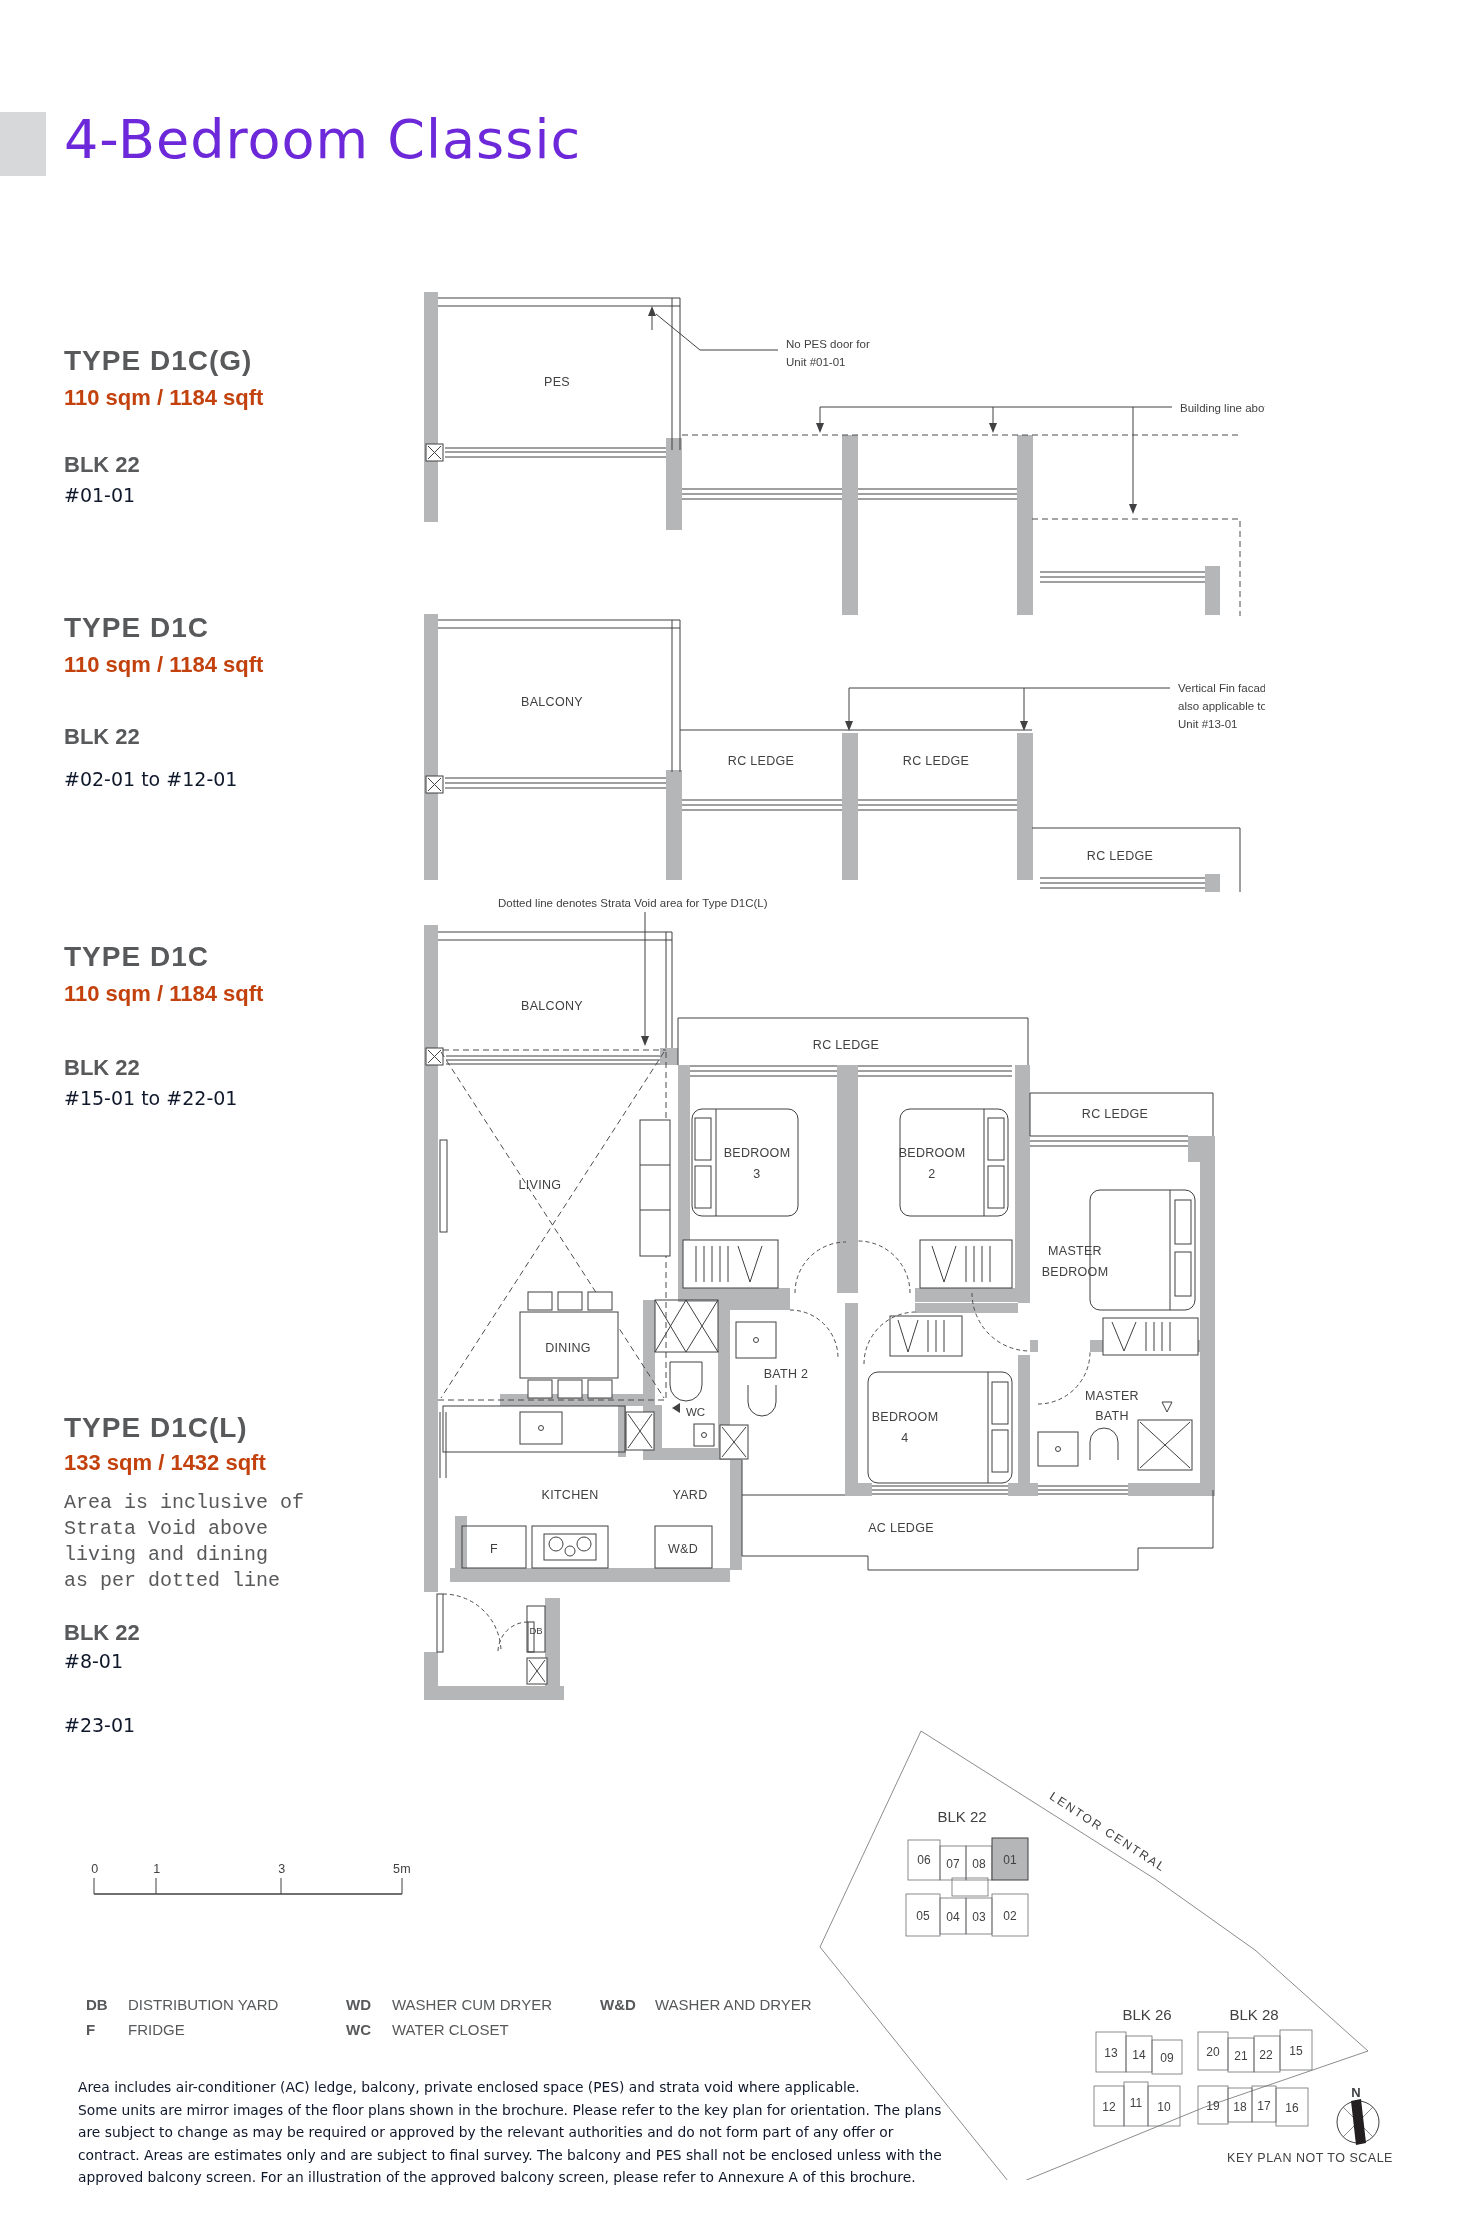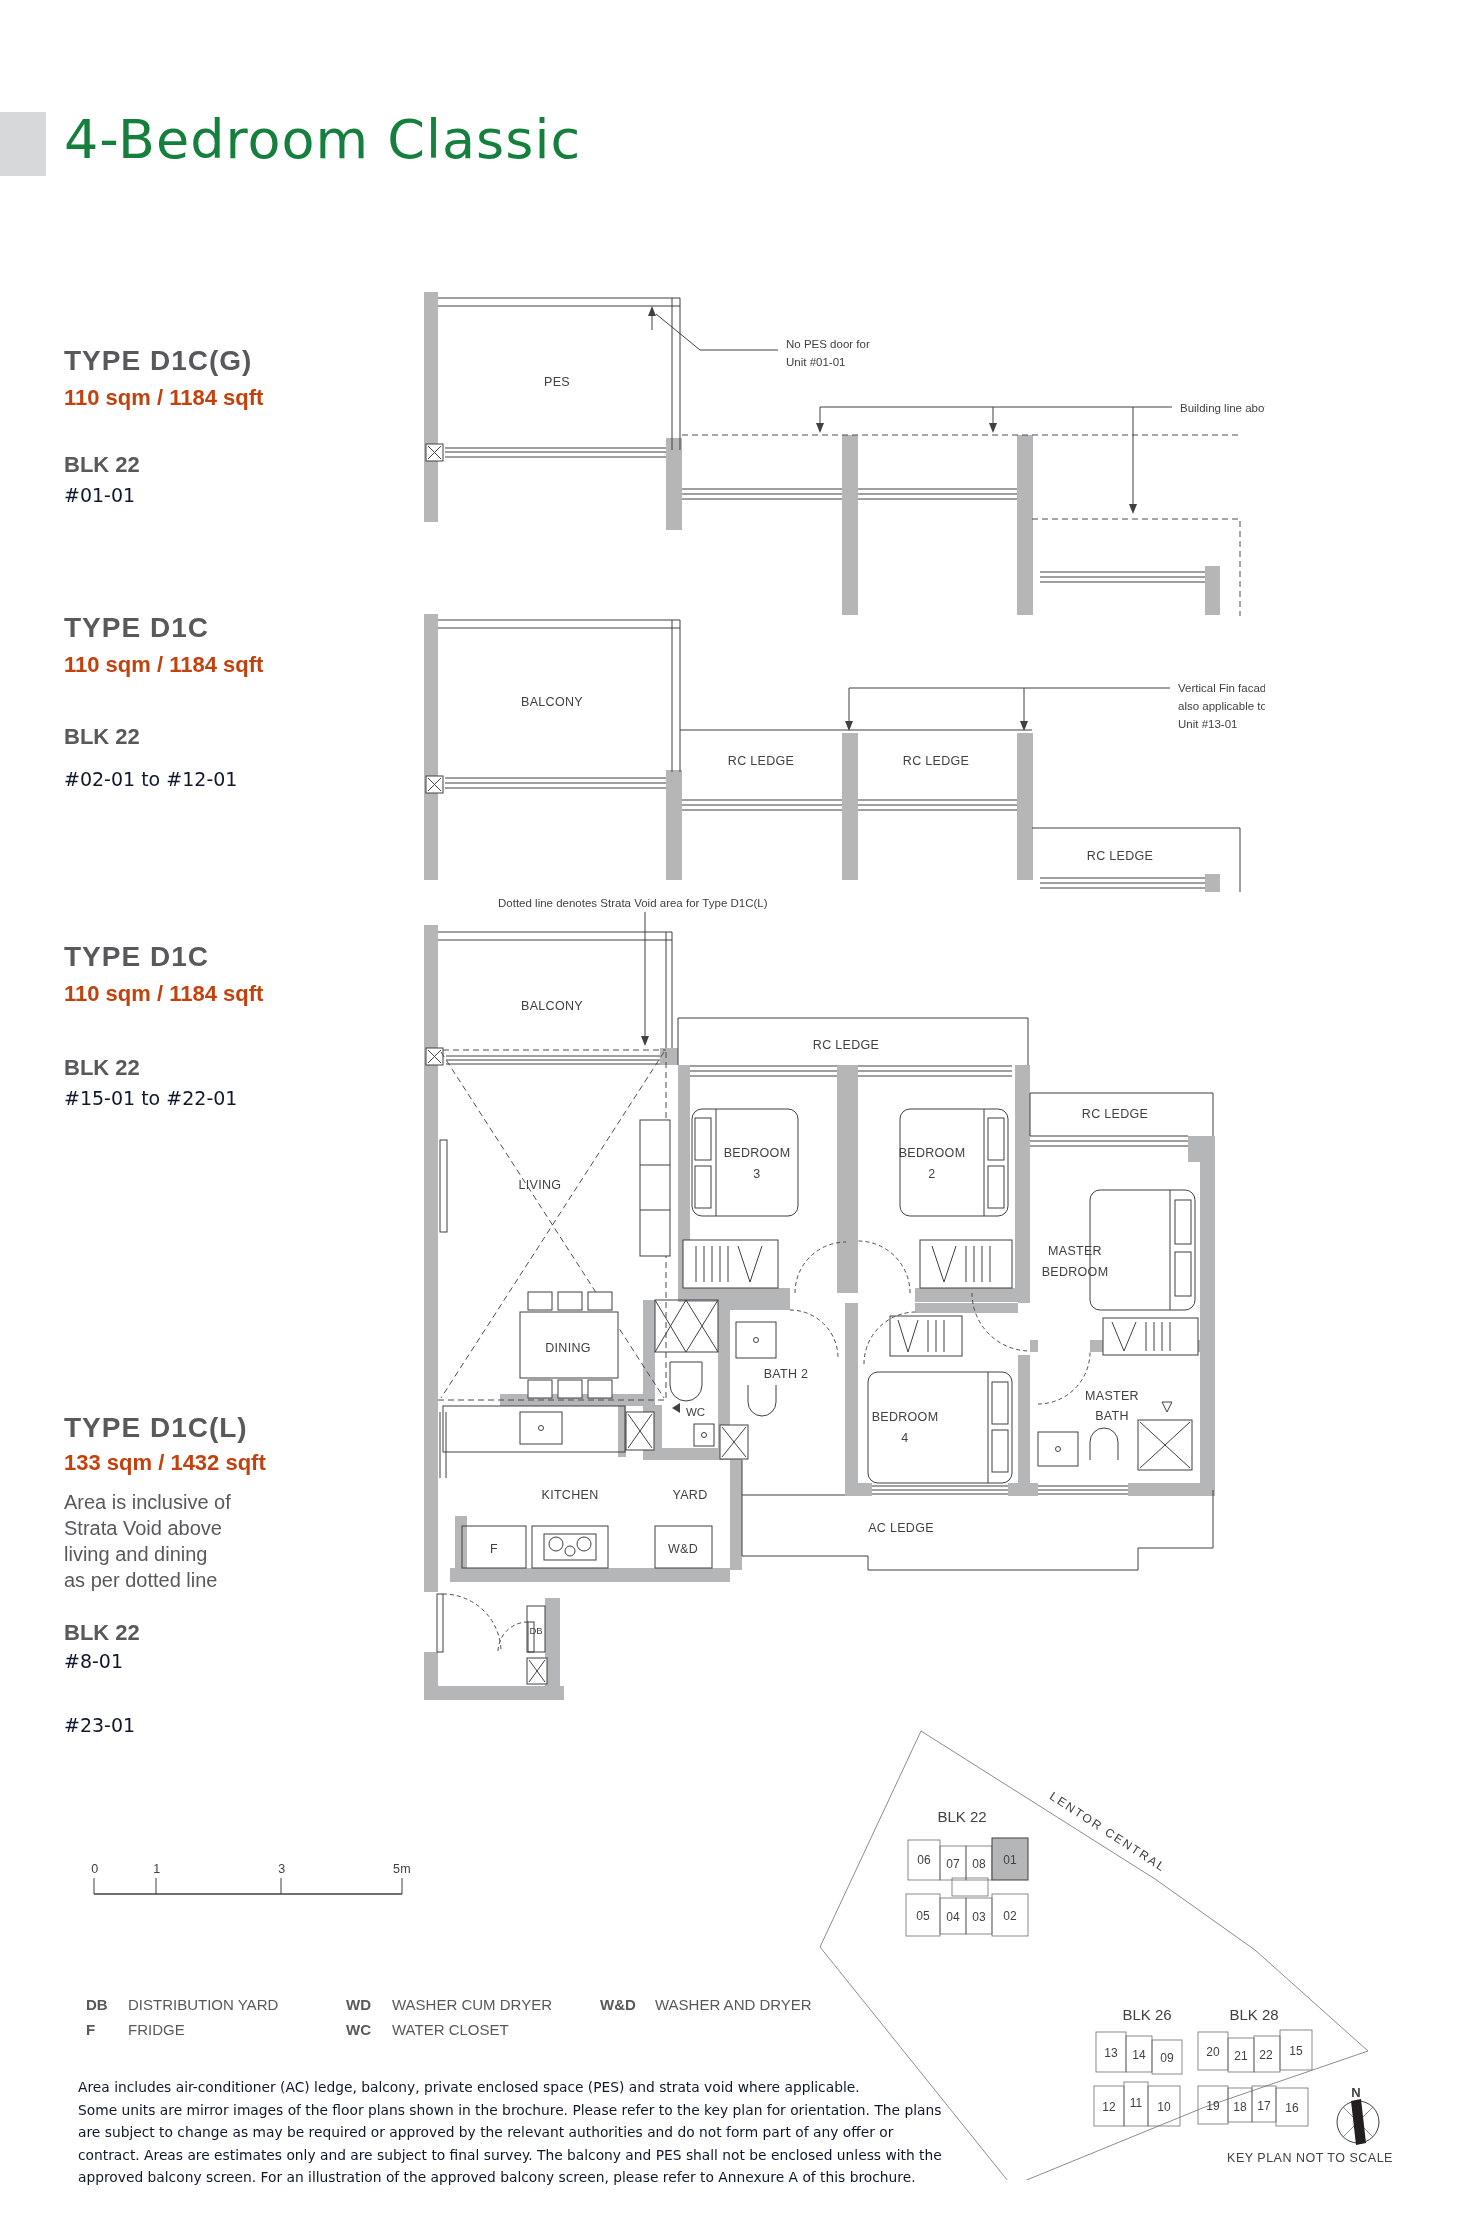--- a/index.html
+++ b/index.html
@@ -1,28 +1,28 @@
 <!DOCTYPE html>
 <html><head>
 <meta charset="utf-8">
 <style>
   html,body{margin:0;padding:0;background:#ffffff;}
   body{width:1465px;height:2240px;position:relative;overflow:hidden;
        font-family:"Liberation Sans",sans-serif;color:#58595b;}
   .abs{position:absolute;}
   .title{font-family:"DejaVu Sans",sans-serif;font-size:54px;font-weight:400;
-         color:#15803d;letter-spacing:1px;white-space:nowrap;}
+         color:#6d28d9;letter-spacing:1px;white-space:nowrap;}
   .type-h{font-family:"Liberation Sans",sans-serif;font-weight:bold;font-size:28px;
           letter-spacing:1px;color:#58595b;white-space:nowrap;}
   .area-h{font-family:"Liberation Sans",sans-serif;font-weight:bold;font-size:22px;
           color:#c2410c;white-space:nowrap;}
   .blk-h{font-family:"Liberation Sans",sans-serif;font-weight:bold;font-size:22px;
          color:#58595b;white-space:nowrap;}
   .unit-t{font-family:"DejaVu Sans",sans-serif;font-size:19px;color:#0f172a;white-space:nowrap;}
-  .note-t{font-family:Liberation Sans, sans-serif;font-size:20px;color:#58595b;
+  .note-t{font-family:Liberation Mono, monospace;font-size:20px;color:#58595b;
           line-height:25px;white-space:nowrap;}
   .legend-abbr{font-family:"Liberation Sans",sans-serif;font-weight:bold;font-size:15px;
                color:#58595b;white-space:nowrap;}
   .legend-lbl{font-family:"Liberation Sans",sans-serif;font-size:15px;color:#58595b;white-space:nowrap;}
   .disc{font-family:"DejaVu Sans",sans-serif;font-size:13.8px;color:#0f172a;
         line-height:22.5px;white-space:nowrap;}
   .gray-square{background:#d7d8d9;}
   
   svg .wall{fill:#b5b6b8;stroke:none;}
   svg .ln{stroke:#414042;stroke-width:1;fill:none;}

